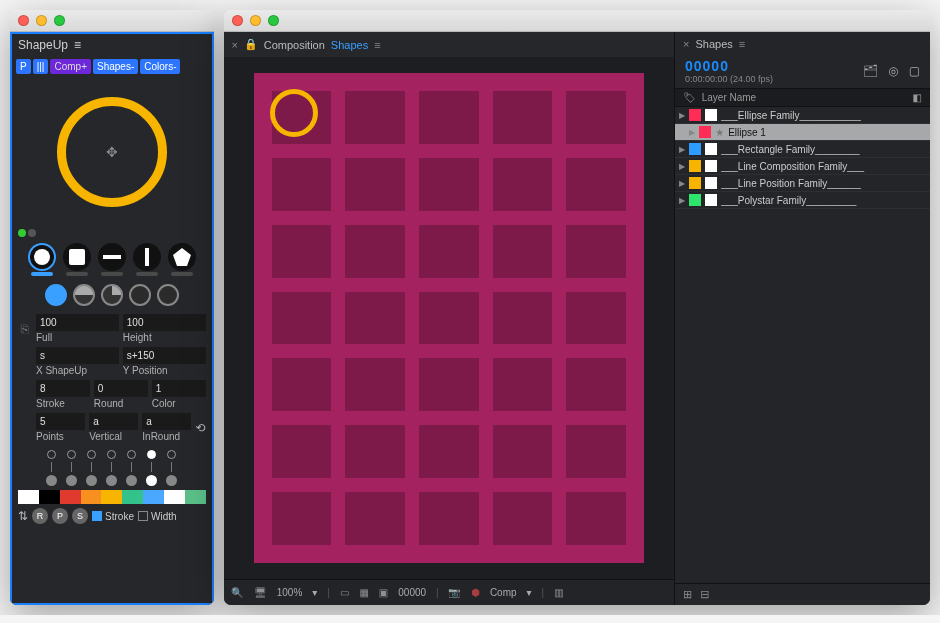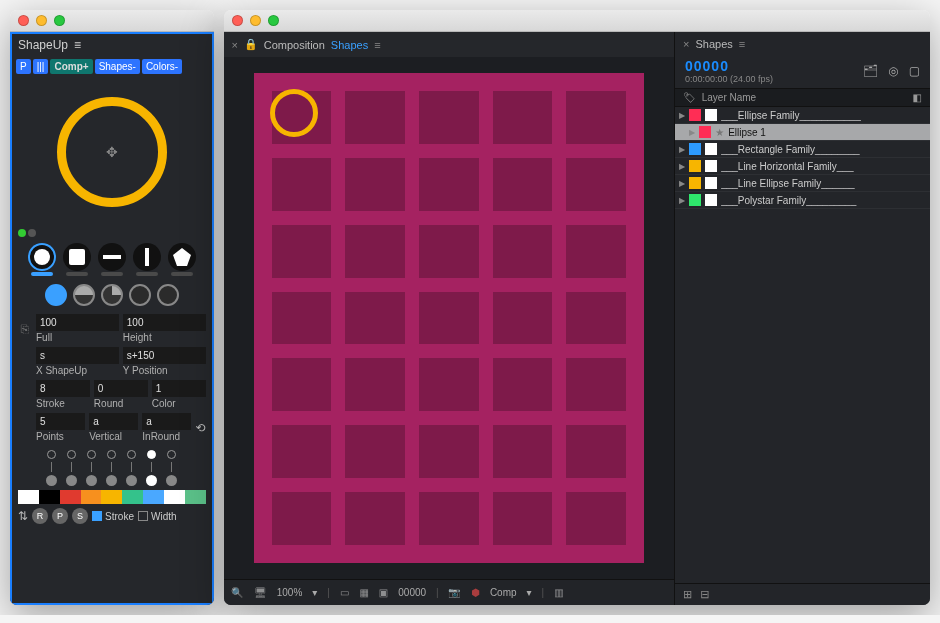--- a/index.html
+++ b/index.html
@@ -13,21 +13,21 @@
 .dark-body { background: #25272b; color: #ccc; font-size: 11px; }
 
 
 .shapeup { width: 206px; }
 .shapeup .dark-body { height: 573px; border: 2px solid #1a7fff; }
 .su-head { display: flex; align-items: center; gap: 6px; padding: 4px 6px; color: #d0d0d0; font-size: 12px; }
 .ham { display: inline-block; letter-spacing: -1px; }
 .su-toggles { display: flex; gap: 2px; padding: 3px 4px; }
 .tg { font-size: 10px; padding: 2px 4px; border-radius: 2px; cursor: pointer; }
 .tg.blue { background: #2d74ff; color: #fff; }
-.tg.grey { background: #0f766e; color: #ddd; font-weight: bold; }
+.tg.grey { background: #6d28d9; color: #ddd; }
 
 .stage { height: 150px; display: flex; align-items: center; justify-content: center; position: relative; }
 .ring { width: 110px; height: 110px; border: 9px solid #f7b500; border-radius: 50%; display: flex; align-items: center; justify-content: center; }
 .anchor { color: #888; font-size: 14px; }
 
 .su-strip { padding: 2px 6px; }
 .su-strip .dots { display:flex; gap:2px; }
 .su-strip .dots span{ width:8px;height:8px;border-radius:50%; }
 
 .shape-row { display:flex; gap:7px; justify-content:center; padding:4px 0; }
@@ -388,27 +388,27 @@
           <div class="layer">
             <span class="tri">▶</span>
             <span class="sw" style="background:#2d9bff"></span>
             <span class="sw2"></span>
             <span>___Rectangle Family________</span>
           </div>
           <div class="layer">
             <span class="tri">▶</span>
             <span class="sw" style="background:#f7b500"></span>
             <span class="sw2"></span>
-            <span>___Line Horizontal Family___</span>
+            <span>___Line Composition Family___</span>
           </div>
           <div class="layer">
             <span class="tri">▶</span>
             <span class="sw" style="background:#f7b500"></span>
             <span class="sw2"></span>
-            <span>___Line Ellipse Family______</span>
+            <span>___Line Position Family______</span>
           </div>
           <div class="layer">
             <span class="tri">▶</span>
             <span class="sw" style="background:#2ee66b"></span>
             <span class="sw2"></span>
             <span>___Polystar Family_________</span>
           </div>
         </div>
       <div class="lp-foot">
         <span>⊞</span>

